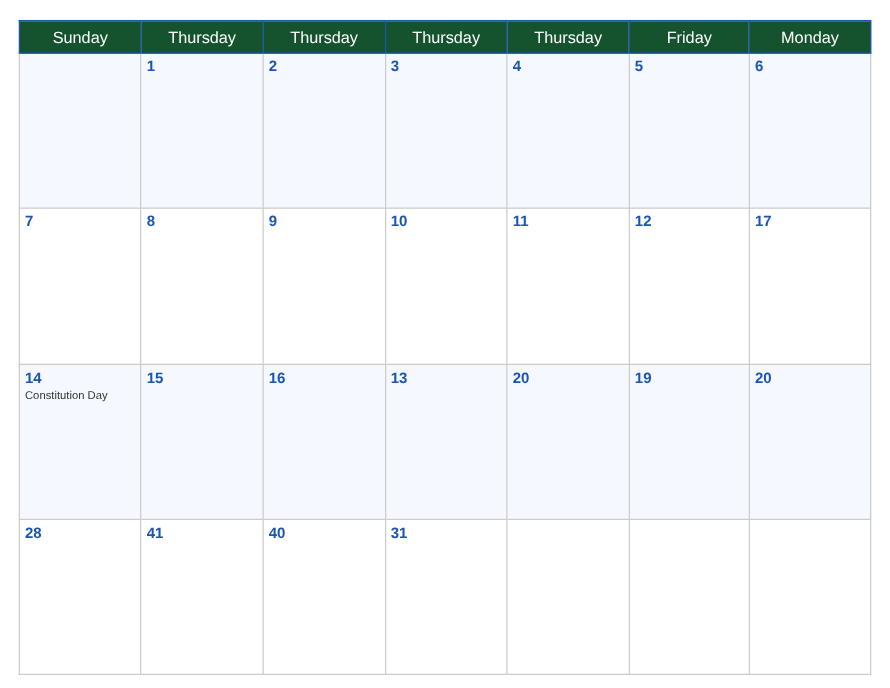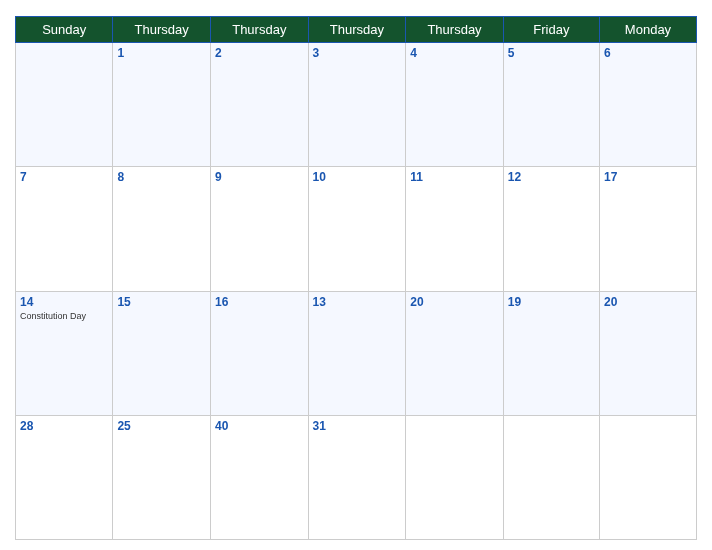--- a/index.html
+++ b/index.html
@@ -187,21 +187,21 @@
           </td>
           <td>
             <span class="day-number">20</span>
           </td>
         </tr>
         <tr>
           <td>
             <span class="day-number">28</span>
           </td>
           <td>
-            <span class="day-number">25</span>
+            <span class="day-number">41</span>
           </td>
           <td>
             <span class="day-number">40</span>
           </td>
           <td>
             <span class="day-number">31</span>
           </td>
           <td></td>
           <td></td>
           <td></td>

